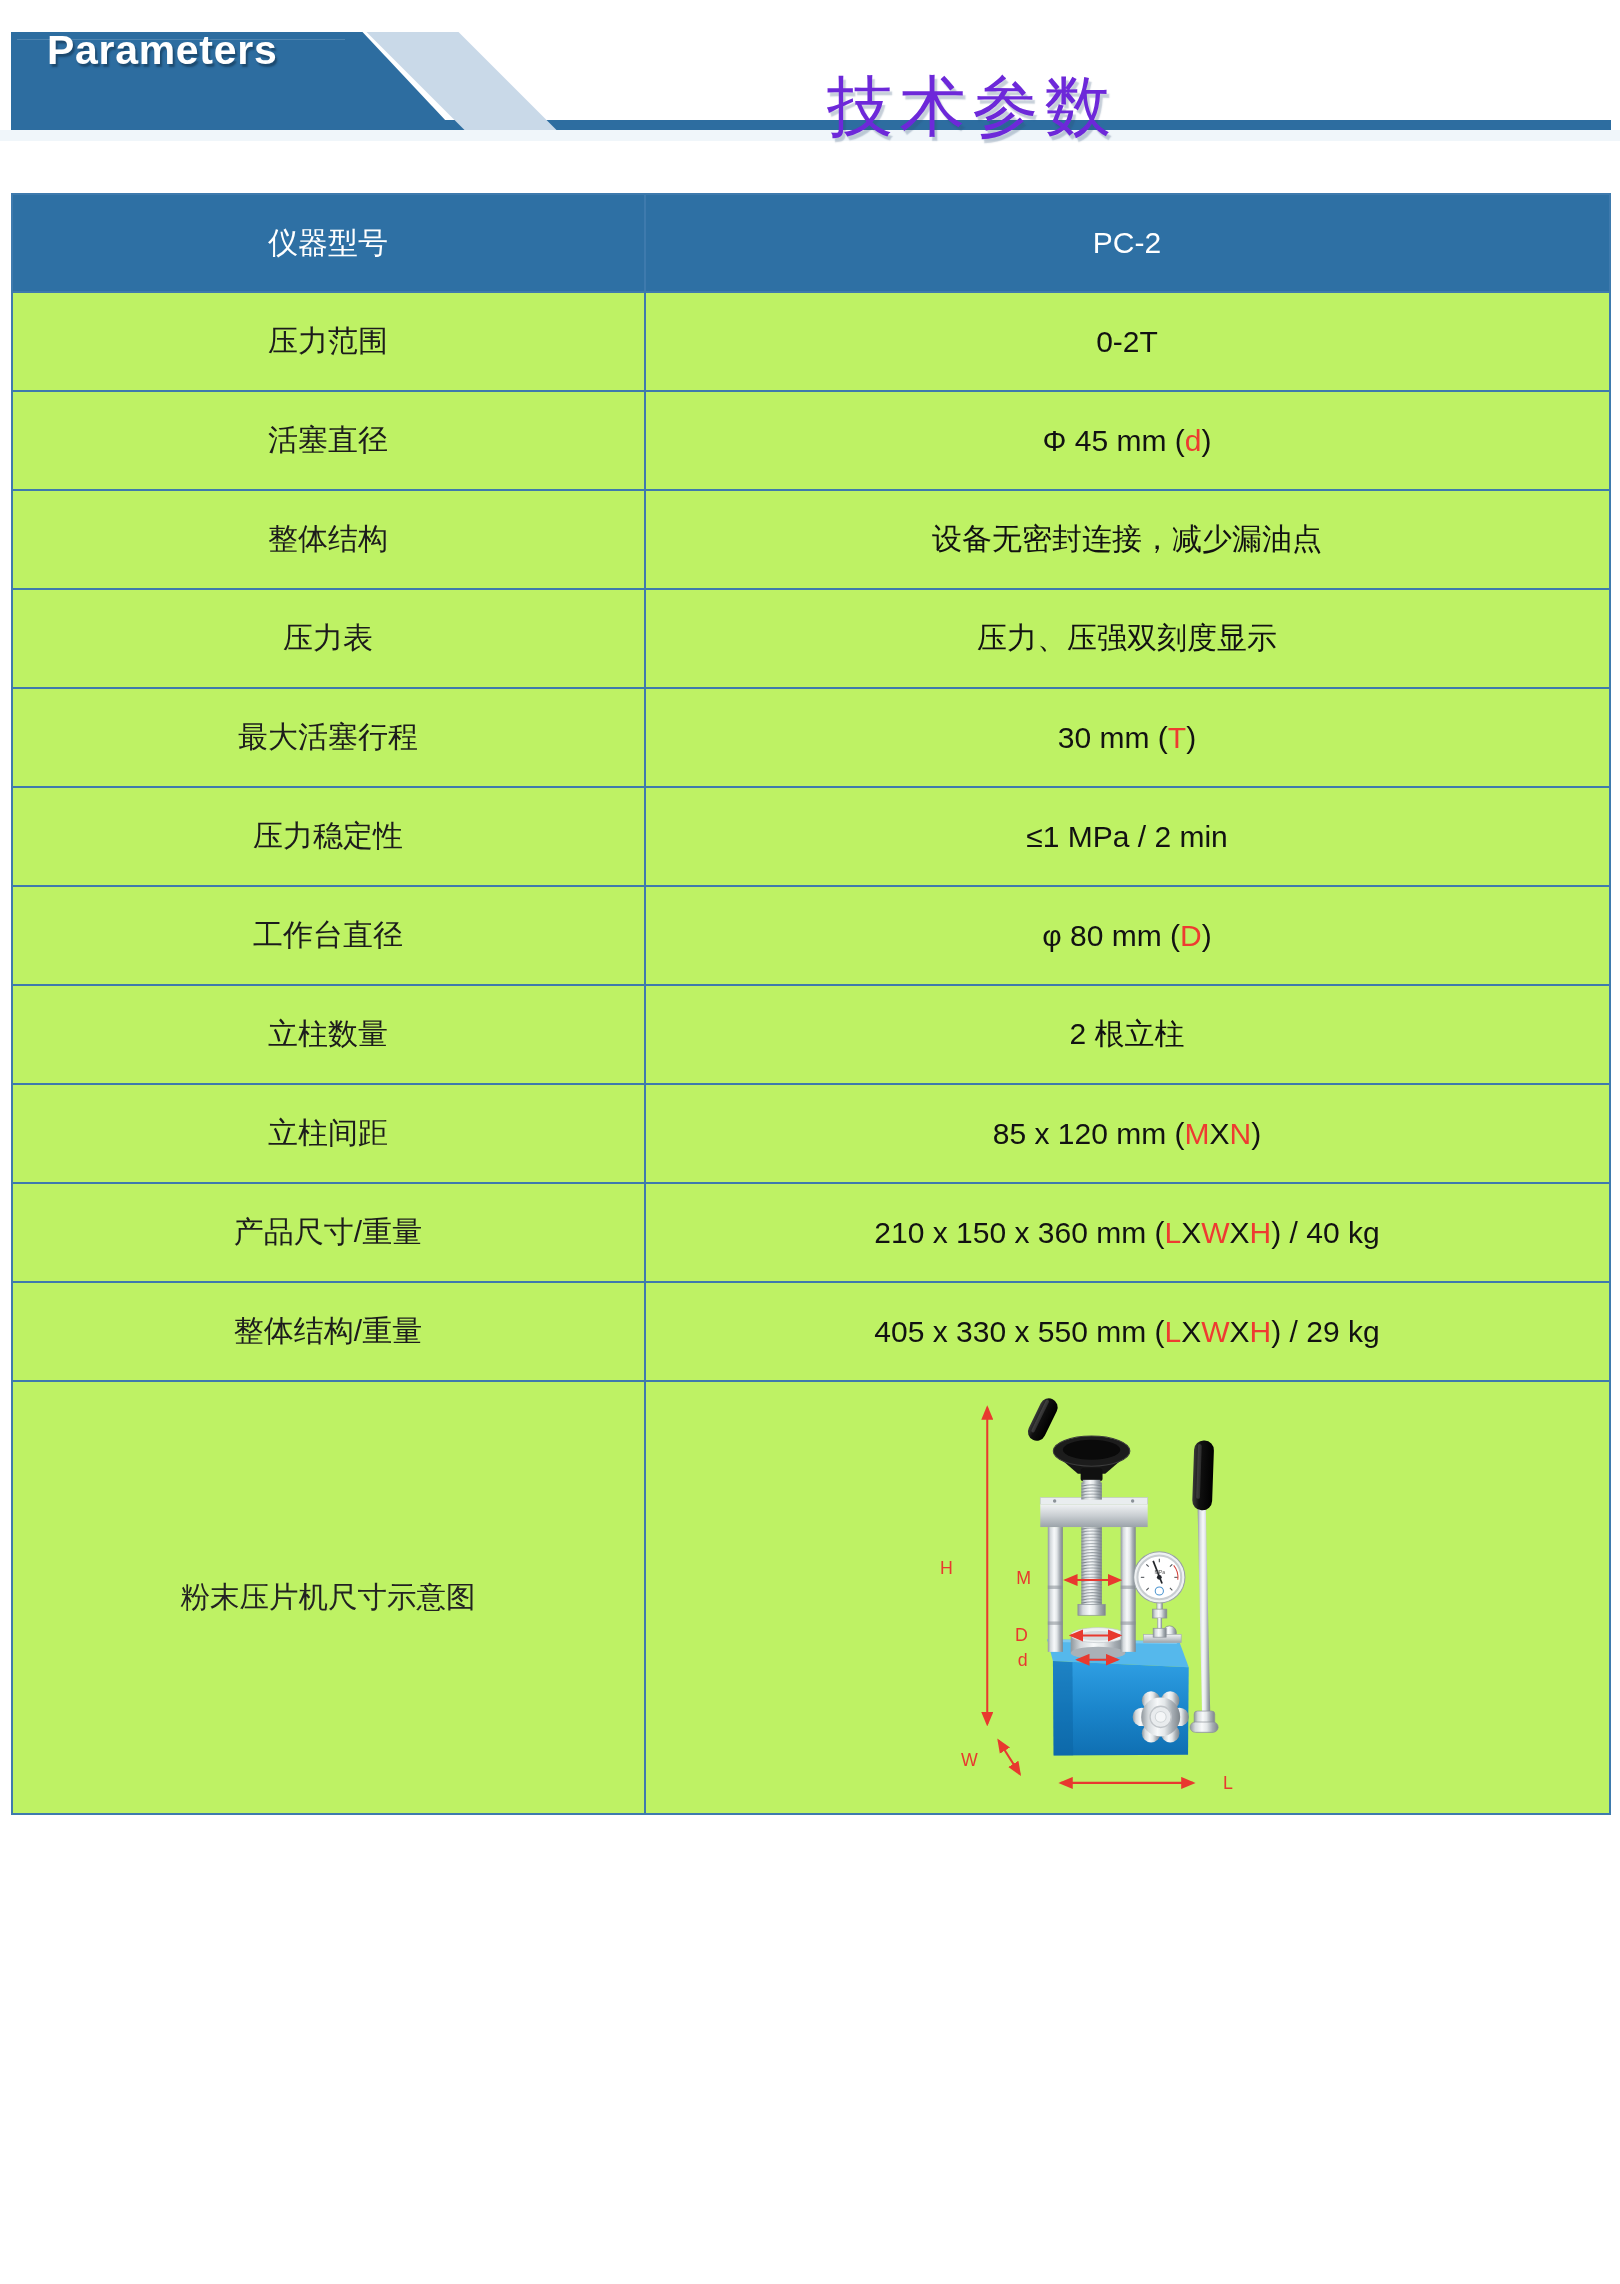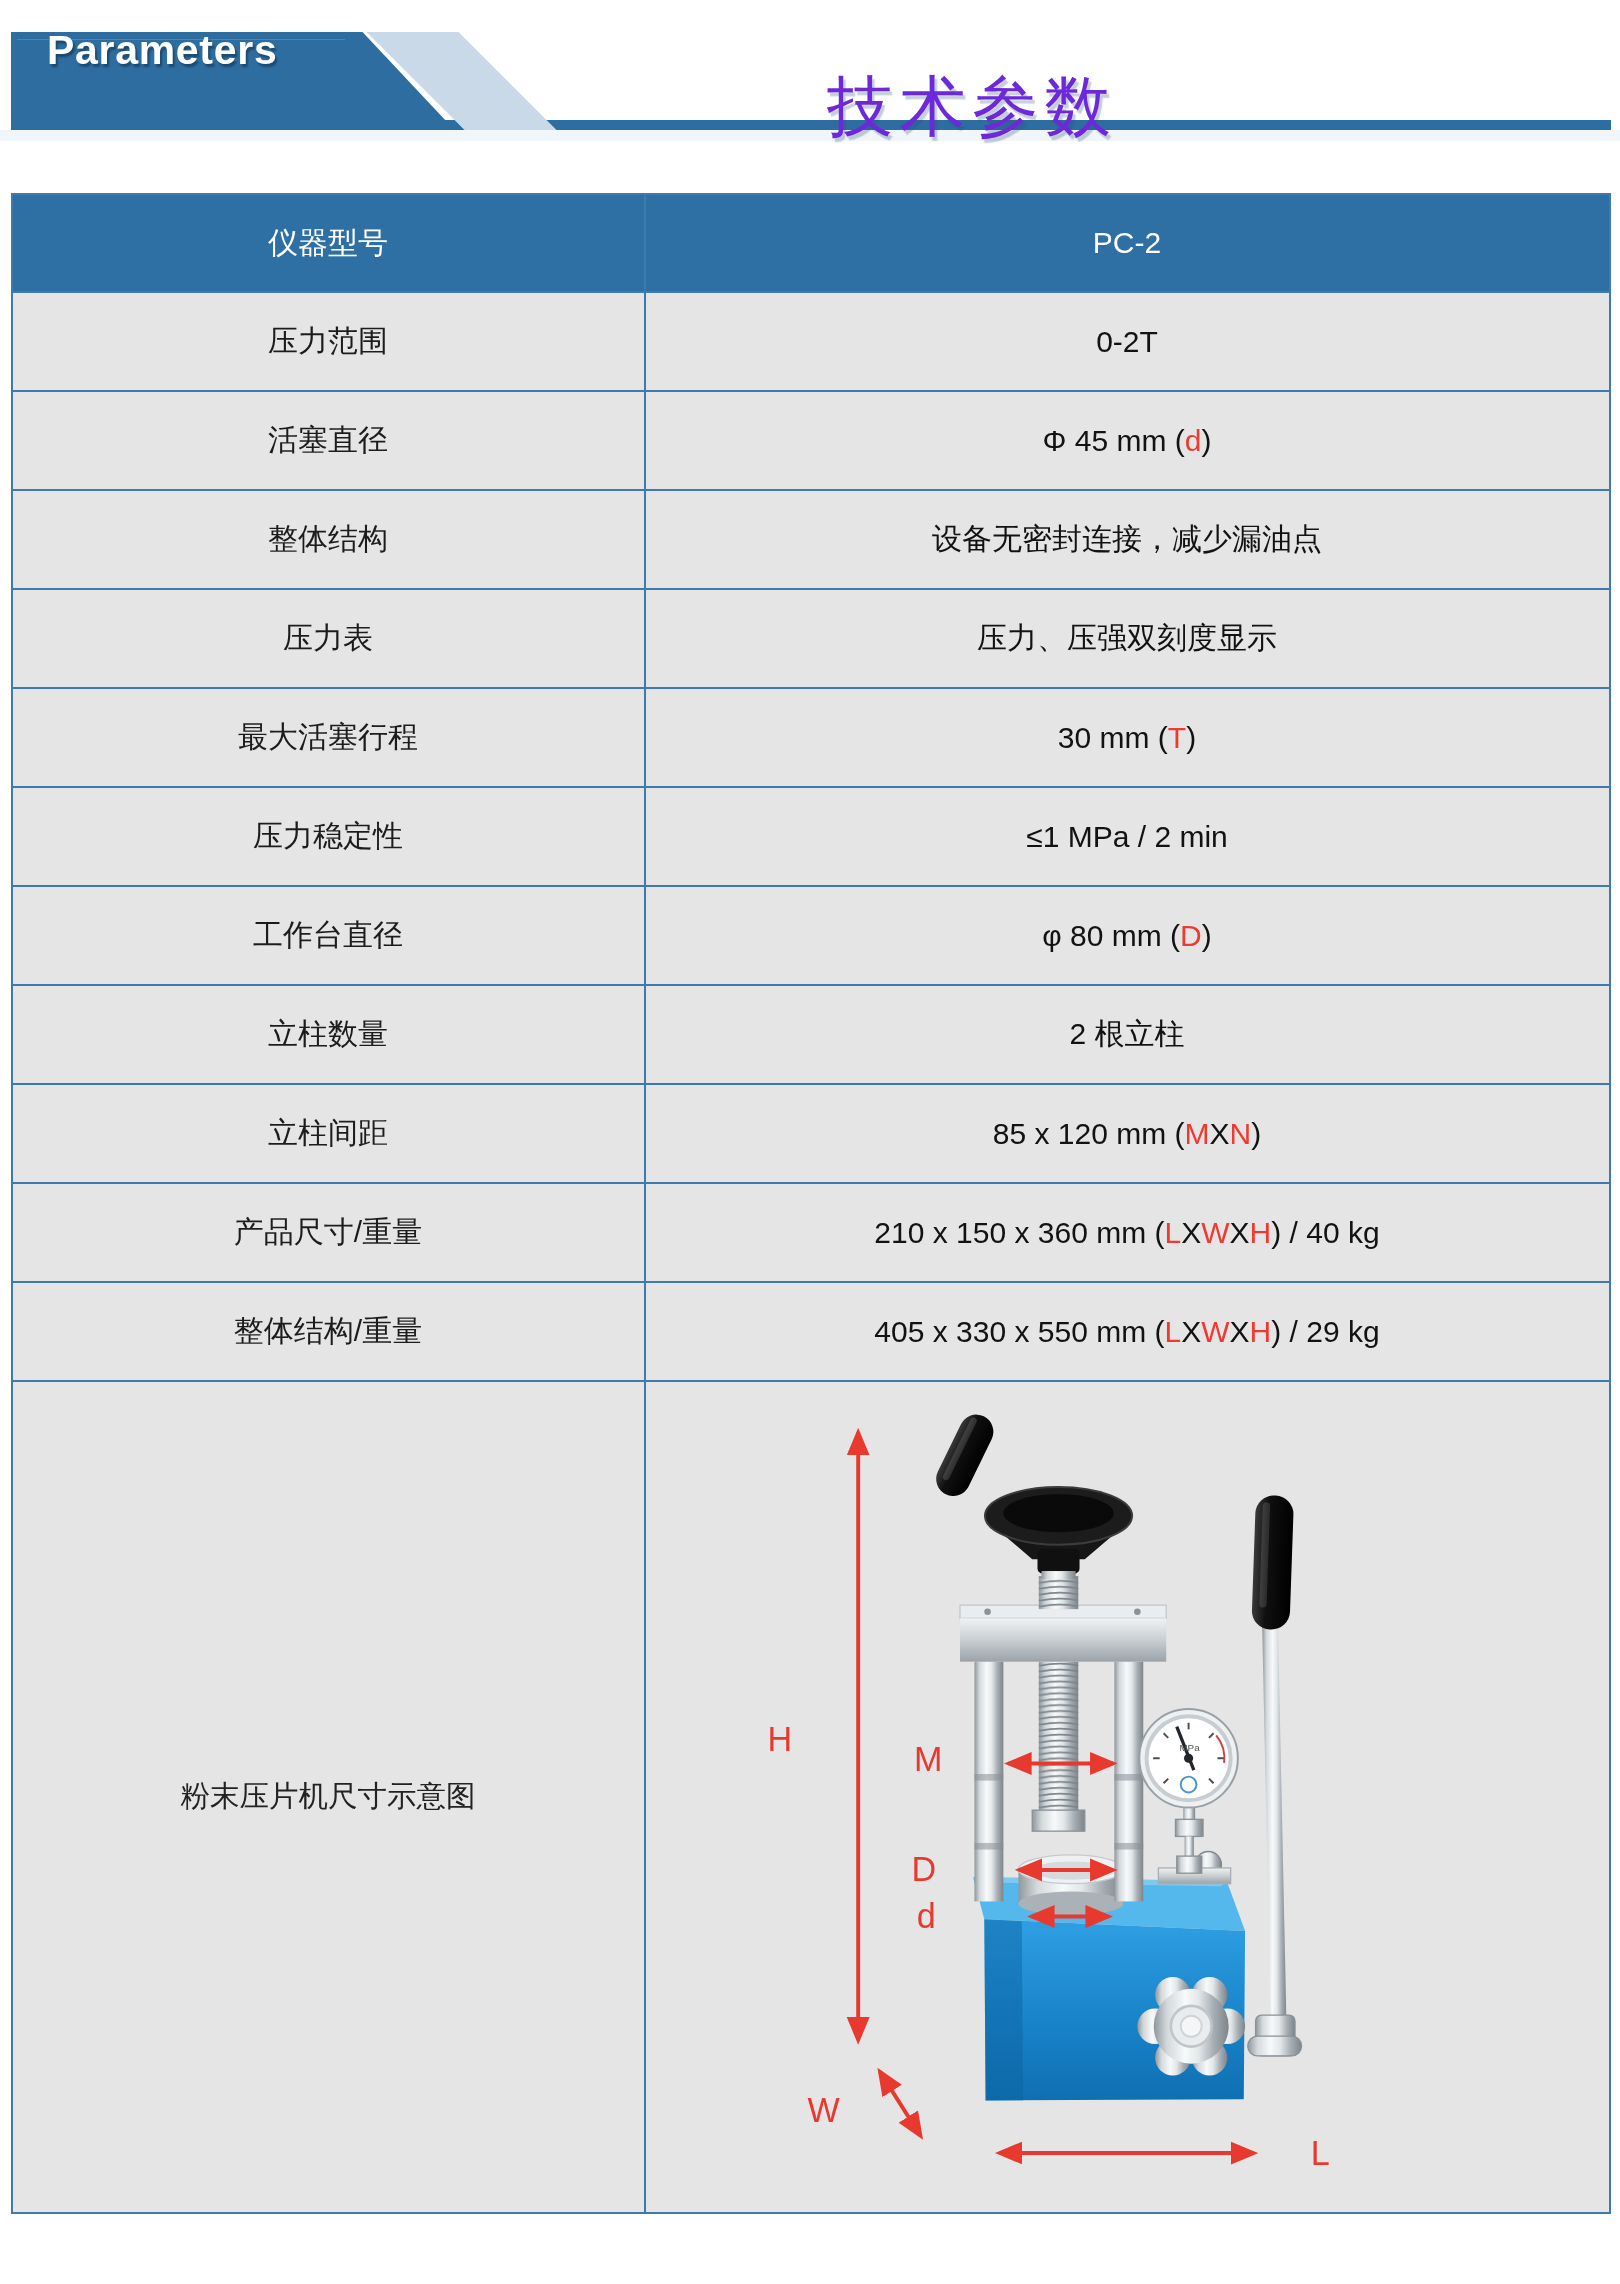--- a/index.html
+++ b/index.html
@@ -13,22 +13,22 @@
   .banner-light{position:absolute;left:10.5px;top:32px;width:590px;height:98px;background:#c9d9e8;
     clip-path:polygon(356px 0,448px 0,546px 100%,454px 100%);}
   .banner-dark{position:absolute;left:10.5px;top:32px;width:472px;height:98px;background:#2d6da0;
     clip-path:polygon(0 0,352px 0,444px 100%,0 100%);}
   .banner-innerline{position:absolute;left:6.6px;top:7.2px;width:328px;height:1.3px;background:rgba(255,255,255,.16);}
   .banner-params{position:absolute;left:47px;top:23.6px;font-weight:bold;font-size:41px;line-height:52px;
     color:#ffffff;letter-spacing:0.7px;text-shadow:2px 2.6px 2px rgba(8,30,52,.45);}
   .page-title{position:absolute;left:827px;top:38px;font-weight:normal;font-size:66px;color:#6d28d9;
     letter-spacing:6.6px;text-shadow:2.6px 3.9px 1.3px rgba(45,80,115,.28);margin-top:24px;}
   
-  .spec-table{position:absolute;left:10.5px;top:193px;width:1600px;height:2021px;box-sizing:border-box;
-    border:2px solid #3e7aad;background:#e5e5e5;display:grid;
+  .spec-table{position:absolute;left:10.5px;top:193px;width:1600px;height:1622px;box-sizing:border-box;
+    border:2px solid #3e7aad;background:#bef264;display:grid;
     grid-template-columns:633px 1fr;
     grid-template-rows:96px repeat(11,99px) 1fr;}
   .tr{display:contents;}
   .td{display:flex;align-items:center;justify-content:center;border-top:2px solid #3e7aad;
     font-size:30px;color:#1c1c1c;text-align:center;}
   .td.label{border-right:2px solid #3e7aad;}
   .tr.header .td{border-top:none;background:#2e70a4;color:#ffffff;}
   .td.value{color:#121212;}
   .red{color:#ee3b31;}
   .diagram-label{flex-direction:row;row-gap:43px;font-size:29.5px;color:#222;}

